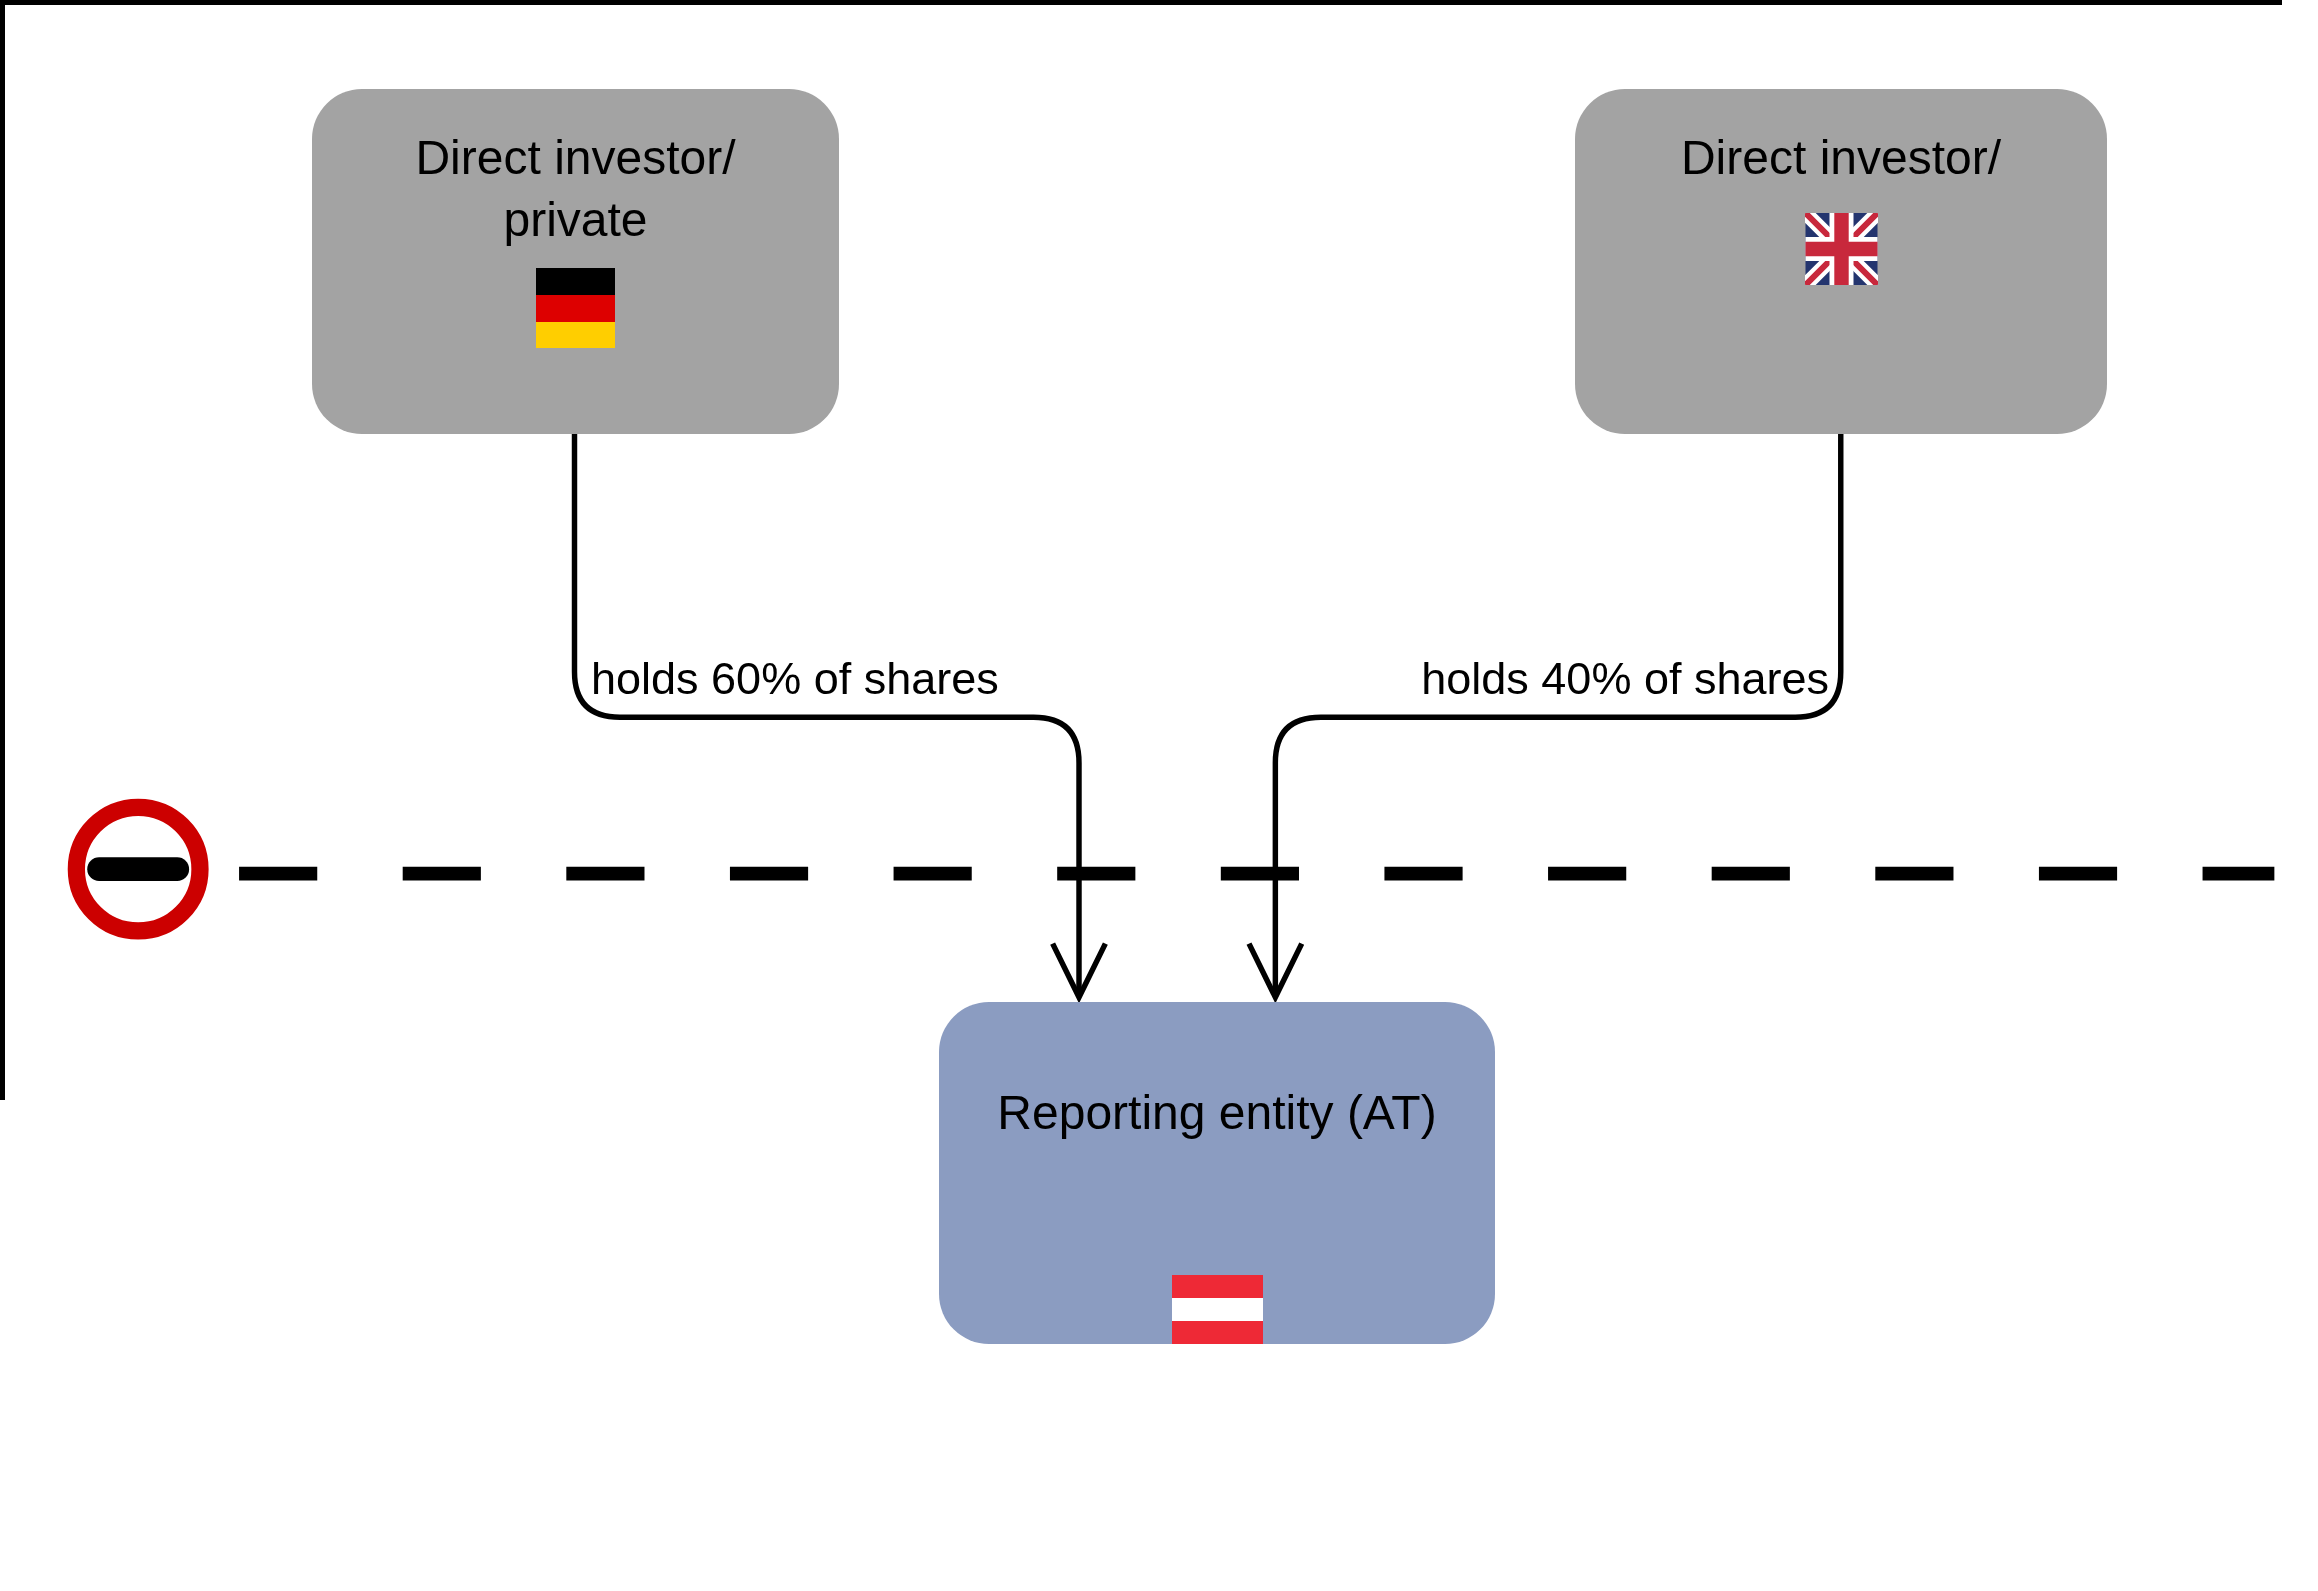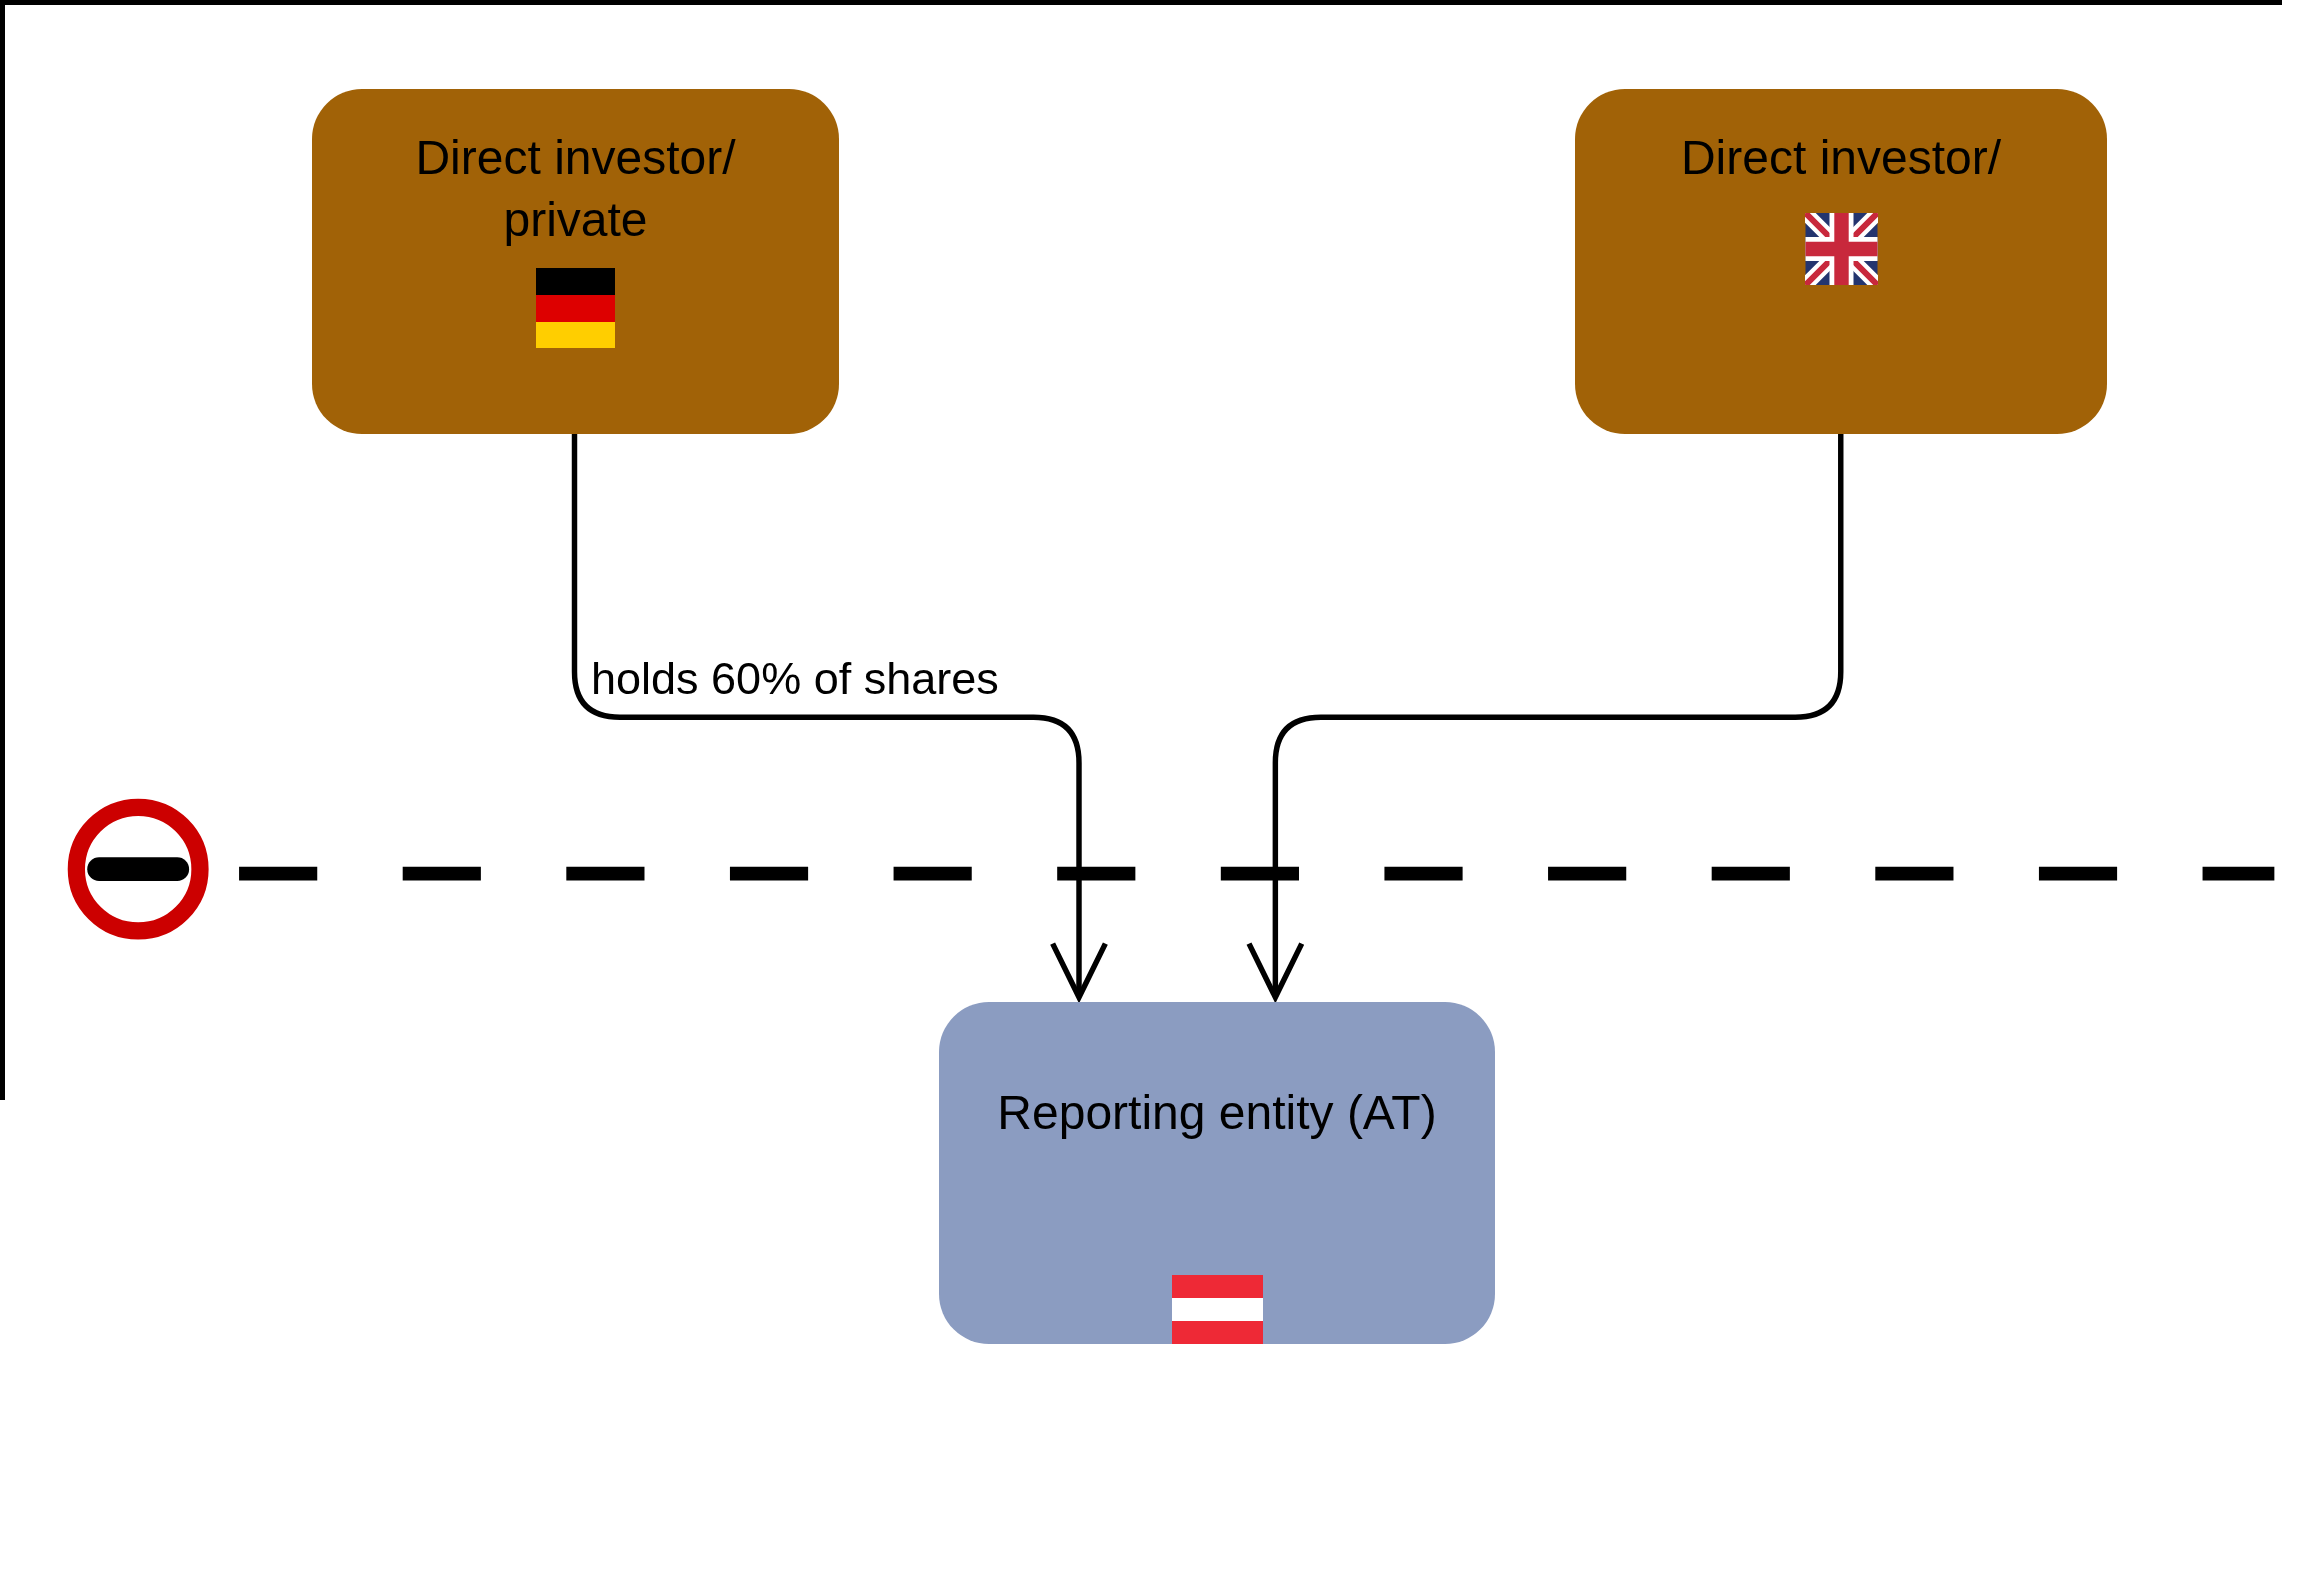--- a/index.html
+++ b/index.html
@@ -22,21 +22,21 @@
   }
   .node {
     position: absolute;
     border-radius: 50px;
     display: flex;
     flex-direction: column;
     align-items: center;
     box-sizing: border-box;
     text-align: center;
   }
-  .node-gray { background: #a16207; }
+  .node-gray { background: #a3a3a3; }
   .node-blue { background: #8b9cc1; }
   .node-de { left: 312px; top: 89px;  width: 527px; height: 345px; padding-top: 38px; }
   .node-gb { left: 1575px; top: 89px; width: 532px; height: 345px; padding-top: 38px; }
   .node-at { left: 939px; top: 1002px; width: 556px; height: 342px; padding-top: 80px; justify-content: space-between; }
   .node-text { font-size: 48px; line-height: 62px; white-space: nowrap; }
   .node-text div { height: 62px; }
   .flag { flex: none; }
   .flag-de { width: 79px; height: 80px; margin-top: 17.3px; display: flex; flex-direction: column; }
   .flag-de .s1 { flex: 1; background: #000000; }
   .flag-de .s2 { flex: 1; background: #dd0000; }
@@ -113,15 +113,16 @@
       <div>Reporting entity (AT)</div>
     </div>
     <div class="flag flag-at">
       <div class="s1"></div>
         <div class="s2"></div>
         <div class="s3"></div>
     </div>
   </div>
 
   <div class="edge-label edge-label-60">holds 60% of shares</div>
+  <div class="edge-label edge-label-40">holds 40% of shares</div>
 
 </div>
 
 
 </body></html>

